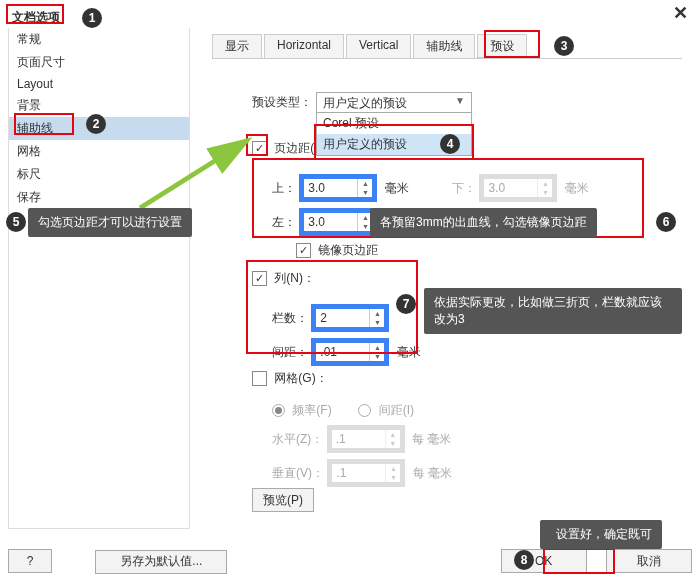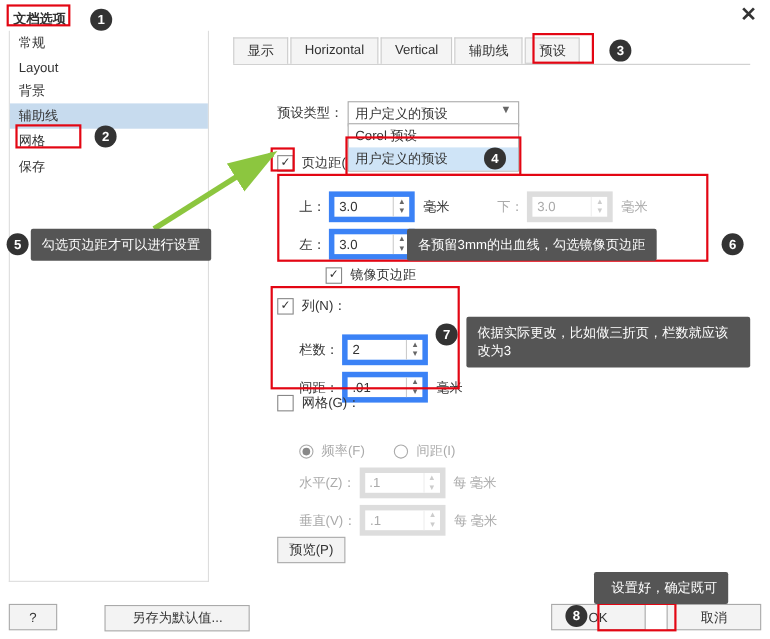--- a/index.html
+++ b/index.html
@@ -68,24 +68,26 @@
 </head>
 <body>
 
 <div id="root">
 
   <div class="close-x">✕</div>
 
   <div class="sidebar-title">文档选项</div>
   <div class="sidebar" id="sidebar">
       <div class="sidebar-item">常规</div>
+      <div class="sidebar-item">页面尺寸</div>
       <div class="sidebar-item">Layout</div>
       <div class="sidebar-item">背景</div>
       <div class="sidebar-item sel">辅助线</div>
       <div class="sidebar-item">网格</div>
+      <div class="sidebar-item">标尺</div>
       <div class="sidebar-item">保存</div>
     </div>
 
   <div class="tabs" id="tabs">
       <div class="tab">显示</div>
       <div class="tab">Horizontal</div>
       <div class="tab">Vertical</div>
       <div class="tab">辅助线</div>
       <div class="tab">预设</div>
     </div>
@@ -161,21 +163,21 @@
       <div class="row">
         <span class="lbl">间距：</span>
         <span class="spinner"><span>.01</span><span class="arrows">
               <div>▲</div>
               <div>▼</div>
             </span></span>
         <span class="unit">毫米</span>
       </div>
     </div>
 
-    <div style="position:absolute; left:40px; top:298px;">
+    <div style="position:absolute; left:40px; top:310px;">
       <span class="chk"></span>
       <span class="lbl">网格(G)：</span>
     </div>
     <div style="position:absolute; left:60px; top:336px;" class="disabled">
       <div class="row">
         <span class="radio sel"></span>
         <span>频率(F)</span>
         <span style="display:inline-block; width:20px;"></span>
         <span class="radio"></span>
         <span>间距(I)</span>

